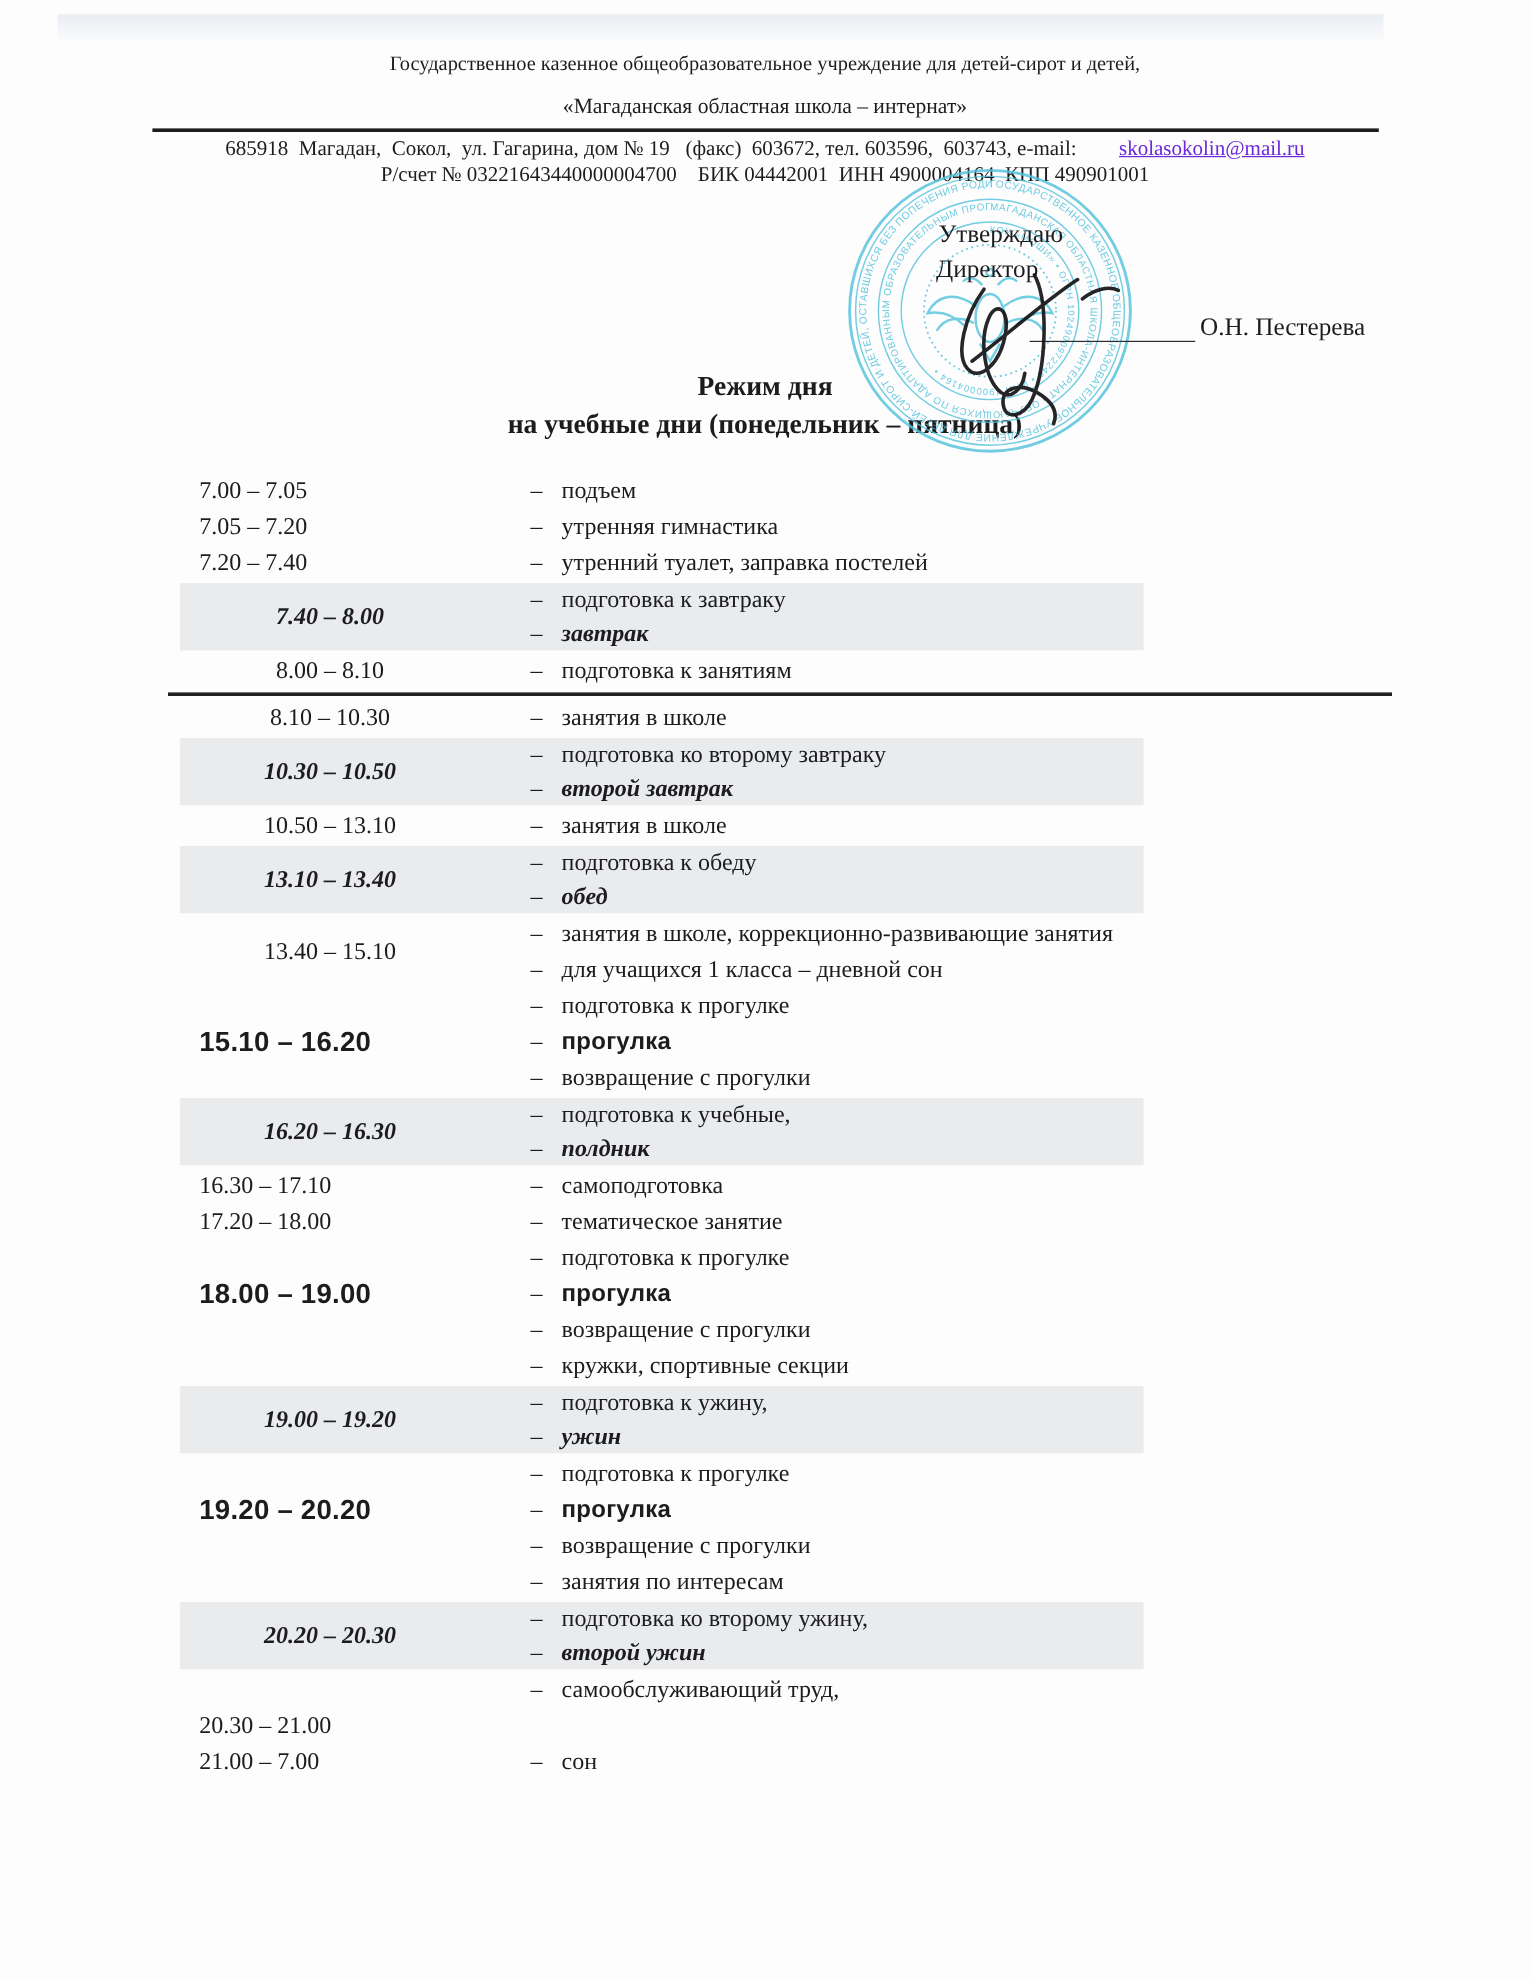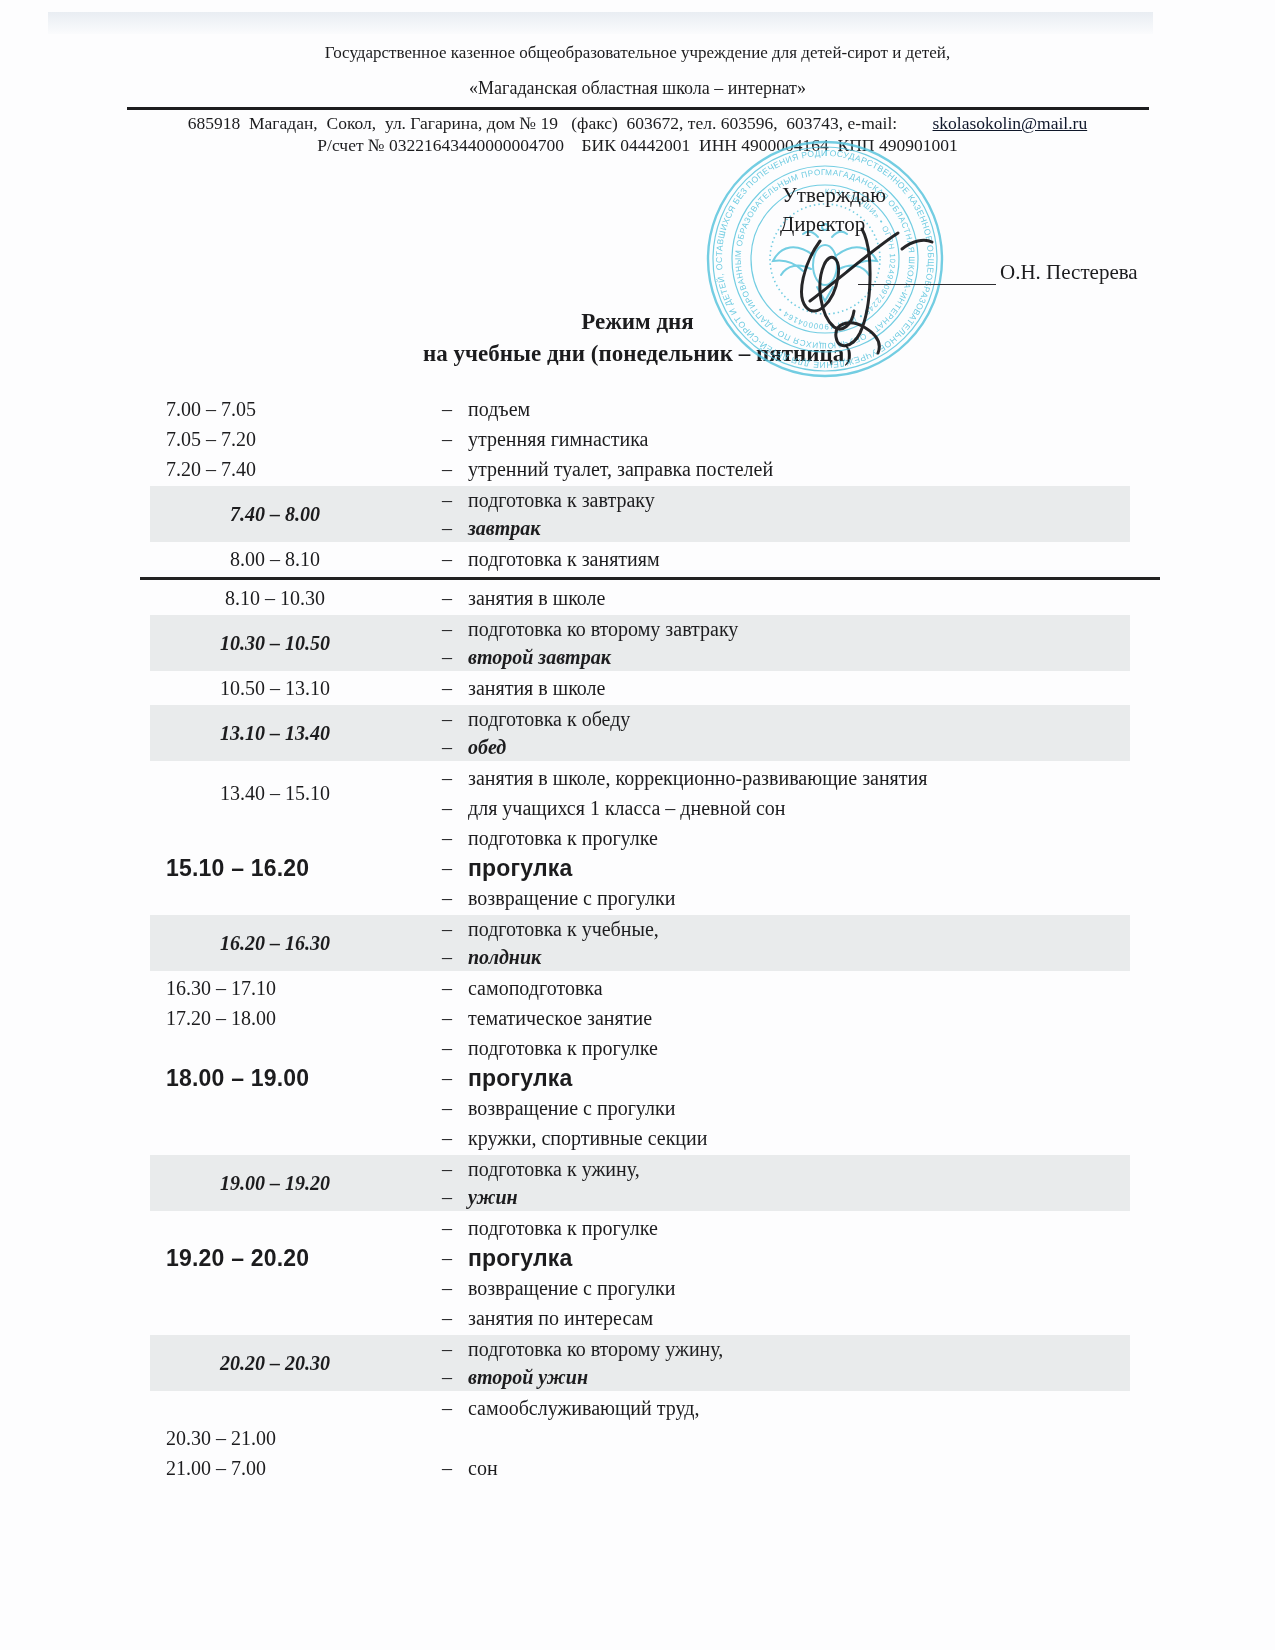--- a/index.html
+++ b/index.html
@@ -12,47 +12,47 @@
     position:absolute;left:48px;top:12px;width:1105px;height:22px;
     background:linear-gradient(to bottom, rgba(216,224,233,.55), rgba(243,246,249,.25));
     pointer-events:none;
   }
   
   .header{padding-top:42px;text-align:center;position:relative;z-index:2;}
   .h-line{font-size:17px;line-height:22px;white-space:pre;}
   .school-name{font-size:18px;line-height:32px;margin-top:8px;white-space:pre;}
   .header-rule{width:1022px;margin:3px auto 2px auto;border-top:3.5px solid #1d1d1f;}
   .contact{font-size:17.5px;line-height:22px;white-space:pre;}
-  .email-link{color:#0f172a;text-decoration:underline;margin-left:31px;}
+  .email-link{color:#6d28d9;text-decoration:underline;margin-left:31px;}
   
   .approve-label{position:absolute;left:782px;top:183px;font-size:21px;z-index:5;}
   .role-label{position:absolute;left:780px;top:212px;font-size:21px;z-index:5;}
   .director-name{position:absolute;left:1000px;top:260px;font-size:21px;z-index:5;}
   .sig-line{position:absolute;left:858px;top:284px;width:138px;border-top:1.8px solid #2c2c30;z-index:4;}
   .stamp{position:absolute;left:705px;top:139px;width:240px;height:240px;z-index:3;opacity:.82;pointer-events:none;}
   .signature{position:absolute;left:790px;top:213px;width:160px;height:145px;z-index:6;pointer-events:none;}
   
   .doc-title{margin-top:150px;text-align:center;font-weight:bold;font-size:23px;line-height:32px;position:relative;z-index:2;}
   
   .schedule{margin:24px 115px 0 150px;position:relative;z-index:2;}
   .group{display:flex;width:100%;}
-  .group.band{background:#e9ebec;width:980px;margin:2px 0;}
+  .group.band{background:#e9ebec;width:803px;margin:2px 0;}
   .time{width:250px;flex:none;font-size:20px;padding-left:16px;box-sizing:border-box;line-height:30px;}
   .ta-center{padding-left:0;text-align:center;}
   .t-bold-italic{font-weight:bold;font-style:italic;}
   .t-bold-sans{font-family:"Liberation Sans", sans-serif;font-weight:bold;font-size:23px;letter-spacing:.2px;}
   .va-first{align-self:flex-start;}
   .va-center{align-self:center;}
   .va-line2{align-self:flex-start;margin-top:30px;}
   .lines{flex:1;display:flex;flex-direction:column;}
   .line{display:flex;align-items:center;height:30px;font-size:20px;}
   .band .line{height:28px;}
   .dash{width:26px;margin-left:42px;flex:none;}
   .ls-bold-italic .txt{font-weight:bold;font-style:italic;}
-  .ls-bold-sans .txt{font-family:"Liberation Sans", sans-serif;font-weight:bold;font-size:23px;letter-spacing:.2px;}
+  .ls-bold-sans .txt{font-family:"Liberation Sans", sans-serif;font-weight:bold;font-size:20px;letter-spacing:.2px;}
   .thick-rule{border-top:3px solid #222;width:1020px;margin:3px 0 3px -10px;}
 </style>
 </head>
 <body>
 
 <div class="scan-band"></div>
 
 <div class="header">
   <div class="h-line">Государственное казенное общеобразовательное учреждение для детей-сирот и детей,</div>
   <div class="school-name">«Магаданская областная школа – интернат»</div>

